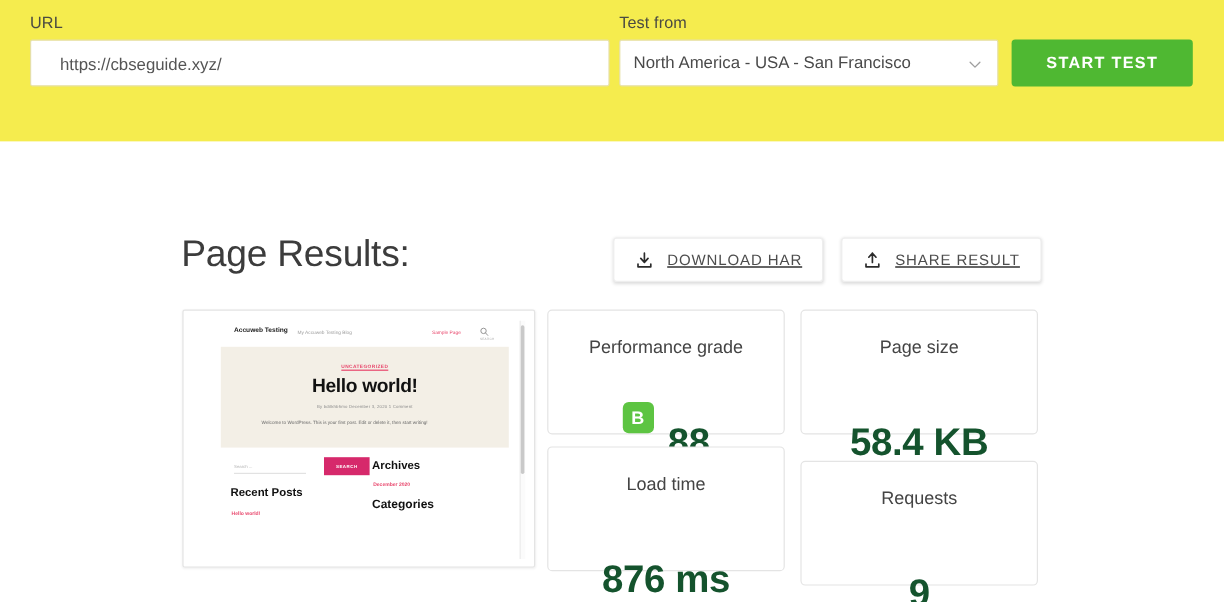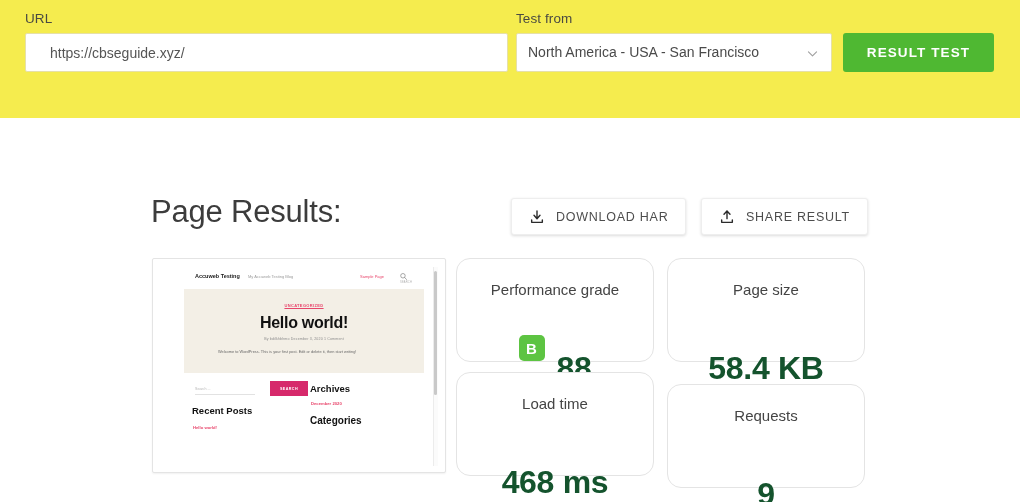--- a/index.html
+++ b/index.html
@@ -107,20 +107,21 @@
     height: 37px;
     background: #ffffff;
     border: 1px solid #eeeeee;
     border-radius: 3px;
     box-shadow: 0 1px 3px rgba(0,0,0,.14);
     display: flex;
     align-items: center;
     gap: 11px;
     padding: 0 17px;
     cursor: pointer;
+    text-decoration: underline;
   }
   #download-har-button { left: 511px; }
   #share-result-button { left: 701px; }
   .action-label {
     font-size: 12.5px;
     color: #4d4d4d;
     letter-spacing: .75px;
     white-space: nowrap;
   }
   .action-icon { width: 16px; height: 16px; flex: 0 0 16px; }
@@ -244,21 +245,21 @@
     width: 3px; height: 124px;
     background: #c9c9c9;
     border-radius: 2px;
   }
 
   
   .metric-card {
     position: absolute;
     background: #ffffff;
     border: 1px solid #e4e4e4;
-    border-radius: 14px;
+    border-radius: 4px;
     width: 198px; height: 104px;
   }
   #metric-card-performance { left: 456px; top: 140px; }
   #metric-card-pagesize    { left: 667px; top: 140px; }
   #metric-card-loadtime    { left: 456px; top: 254px; }
   #metric-card-requests    { left: 667px; top: 266px; }
 
   .metric-label {
     position: absolute;
     left: 0; right: 0; top: 22px;
@@ -304,21 +305,21 @@
 
   <div class="field-label" id="loc-label">Test from</div>
 
   <div id="loc-select-wrap">
     <div id="loc-select-value">North America - USA - San Francisco</div>
     <svg id="loc-chevron" viewBox="0 0 16 16">
       <path d="M3 6 L8 11 L13 6" fill="none" stroke="#a0a0a0" stroke-width="1.4" stroke-linecap="round" stroke-linejoin="round"></path>
     </svg>
   </div>
 
-  <button id="start-test-button">RESULT TEST</button>
+  <button id="start-test-button">START TEST</button>
 </div>
 
 <div id="results-section">
 
   <h1 id="results-title">Page Results:</h1>
 
   <div class="action-button" id="download-har-button">
     <svg class="action-icon" viewBox="0 0 24 24">
       <path d="M12 3 L12 13 M12 14.5 L7.5 9.5 M12 14.5 L16.5 9.5" fill="none" stroke="#2b2b2b" stroke-width="2.1" stroke-linecap="round" stroke-linejoin="round"></path>
       <path d="M4 16.5 L4 20 L20 20 L20 16.5" fill="none" stroke="#2b2b2b" stroke-width="2.1" stroke-linecap="round" stroke-linejoin="round"></path>
@@ -385,21 +386,21 @@
   <div class="metric-card" id="metric-card-pagesize">
     <div class="metric-label">Page size</div>
     <div class="metric-value-row">
       <div class="metric-value">58.4 KB</div>
     </div>
   </div>
 
   <div class="metric-card" id="metric-card-loadtime">
     <div class="metric-label">Load time</div>
     <div class="metric-value-row">
-      <div class="metric-value">468 ms</div>
+      <div class="metric-value">876 ms</div>
     </div>
   </div>
 
   <div class="metric-card" id="metric-card-requests">
     <div class="metric-label">Requests</div>
     <div class="metric-value-row">
       <div class="metric-value">9</div>
     </div>
   </div>
 

